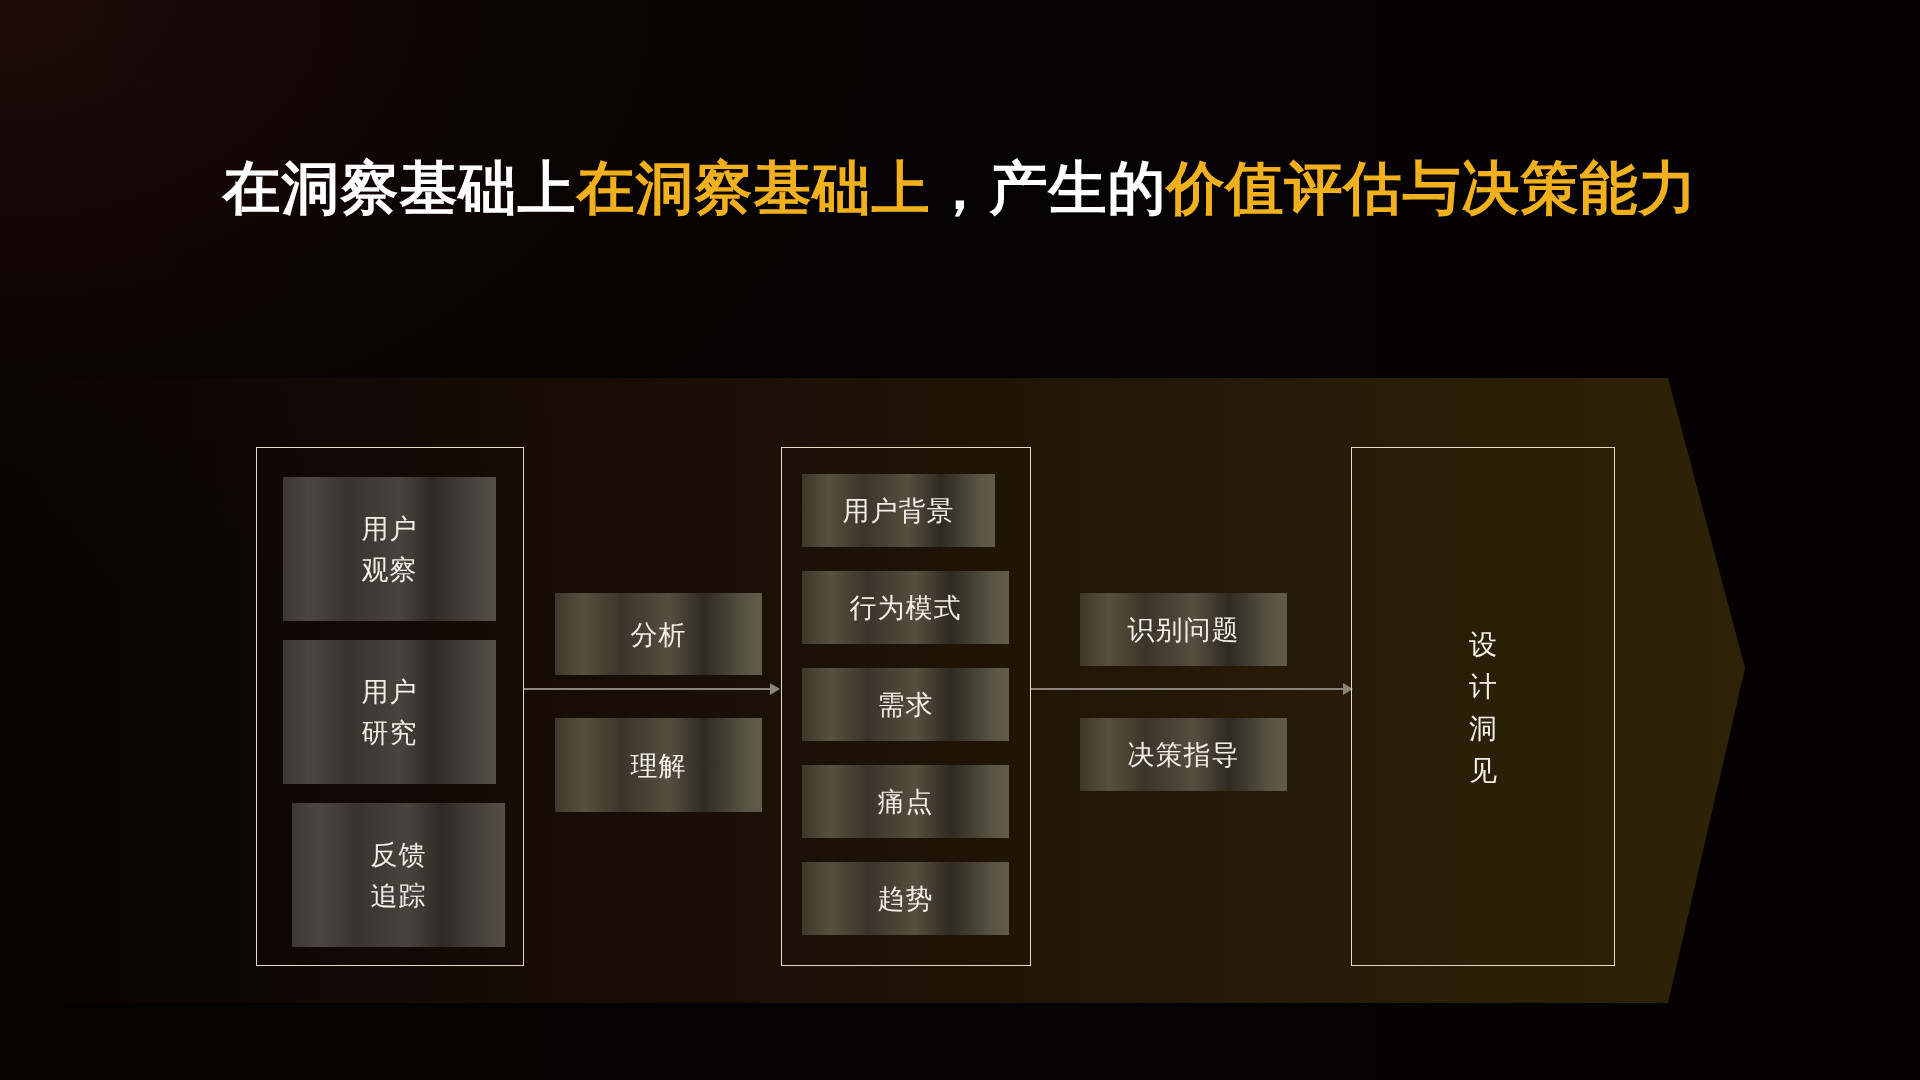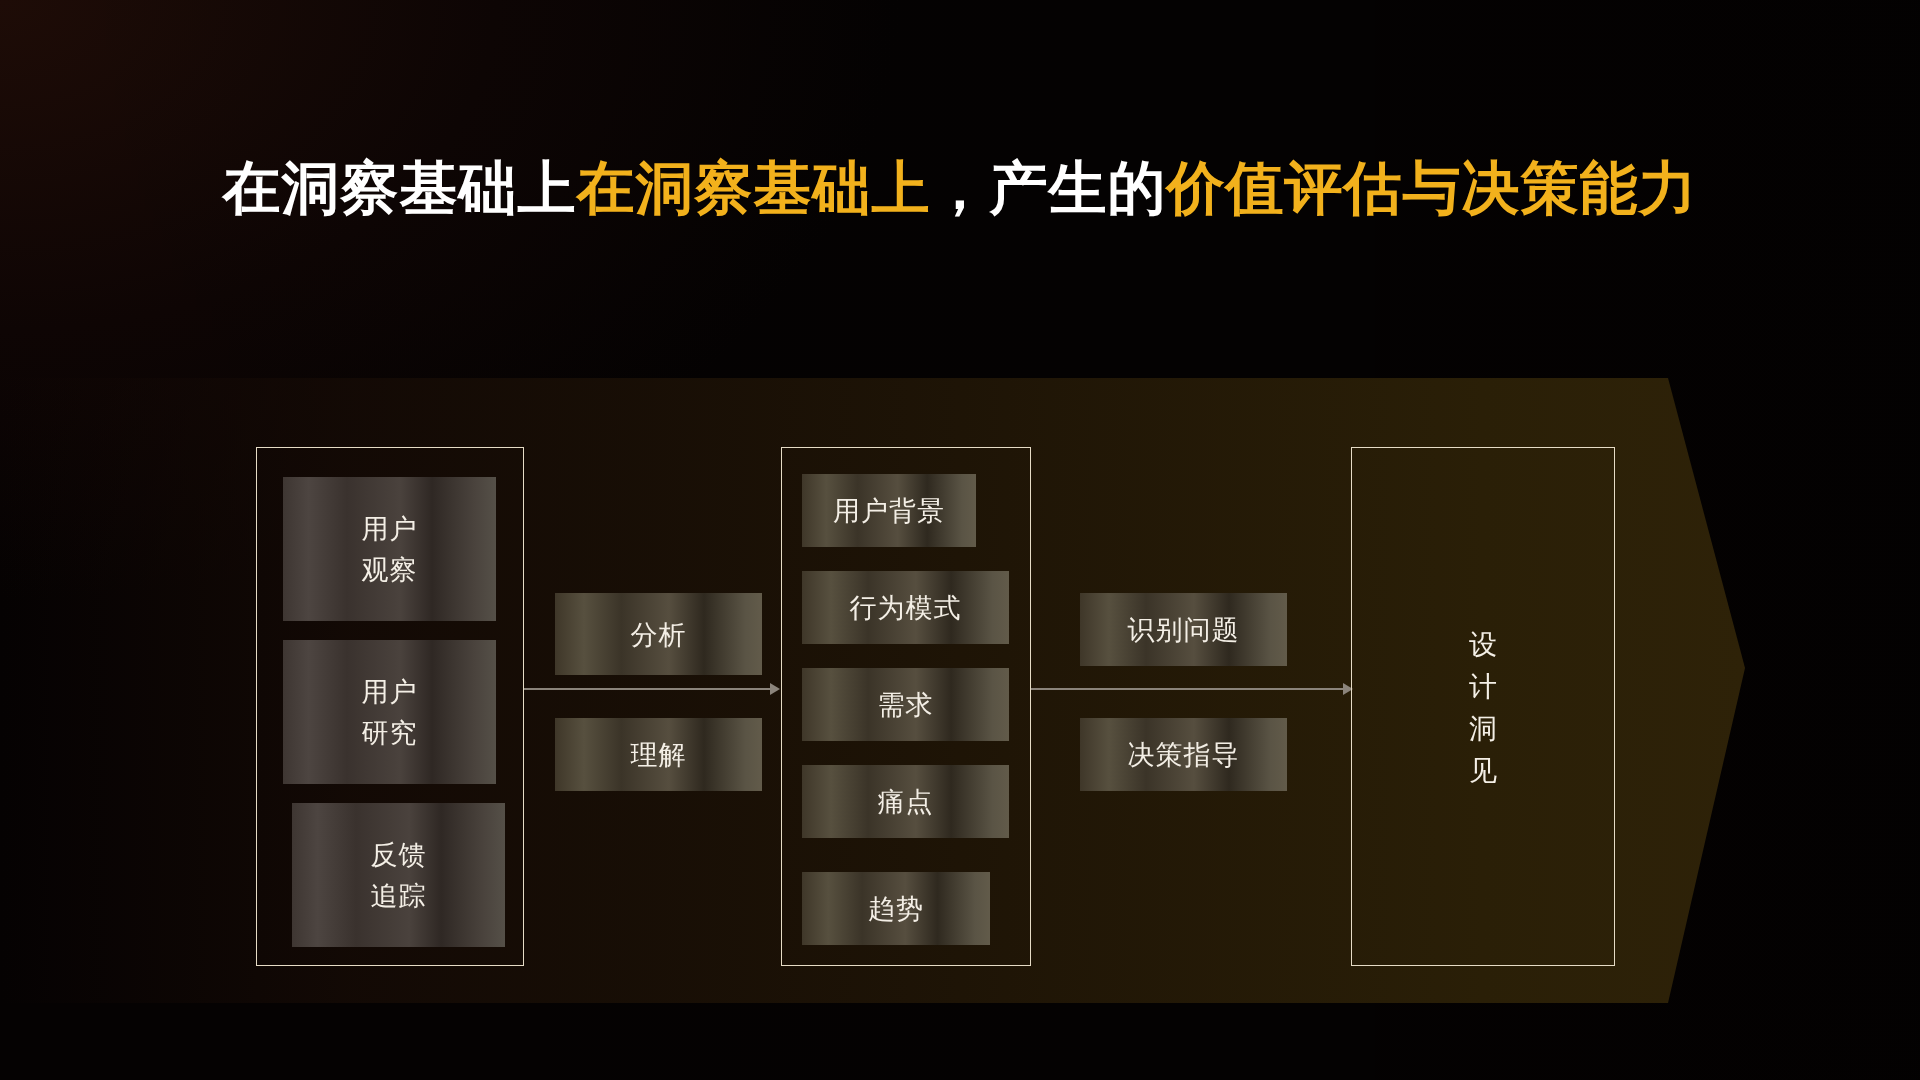--- a/index.html
+++ b/index.html
@@ -86,38 +86,38 @@
       <span>追踪</span>
     </div>
 </div>
 
 <div class="arrow-line" style="left:524px; top:688px; width:246px;"></div>
 <div class="arrow-head" style="left:770px; top:683px;"></div>
 
 <div class="cell gold" style="left:555px; top:593px; width:207px; height:82px;">
   <span>分析</span>
 </div>
-<div class="cell gold" style="left:555px; top:718px; width:207px; height:73px;">
+<div class="cell gold" style="left:555px; top:718px; width:207px; height:94px;">
   <span>理解</span>
 </div>
 
 <div class="box" style="left:781px; top:447px; width:250px; height:519px;"></div>
-<div class="cell gold" style="left:802px; top:474px; width:174px; height:73px;">
+<div class="cell gold" style="left:802px; top:474px; width:193px; height:73px;">
   <span>用户背景</span>
 </div>
 <div class="cell gold" style="left:802px; top:571px; width:207px; height:73px;">
   <span>行为模式</span>
 </div>
 <div class="cell gold" style="left:802px; top:668px; width:207px; height:73px;text-align:center;">
   <span>需求</span>
 </div>
 <div class="cell gold" style="left:802px; top:765px; width:207px; height:73px;">
   <span>痛点</span>
 </div>
-<div class="cell gold" style="left:802px; top:862px; width:188px; height:73px;margin-top:10px;">
+<div class="cell gold" style="left:802px; top:862px; width:207px; height:73px;">
   <span>趋势</span>
 </div>
 
 <div class="arrow-line" style="left:1031px; top:688px; width:320px;"></div>
 <div class="arrow-head" style="left:1343px; top:683px;"></div>
 
 <div class="cell gold" style="left:1080px; top:593px; width:207px; height:73px;">
   <span>识别问题</span>
 </div>
 <div class="cell gold" style="left:1080px; top:718px; width:207px; height:73px;">

